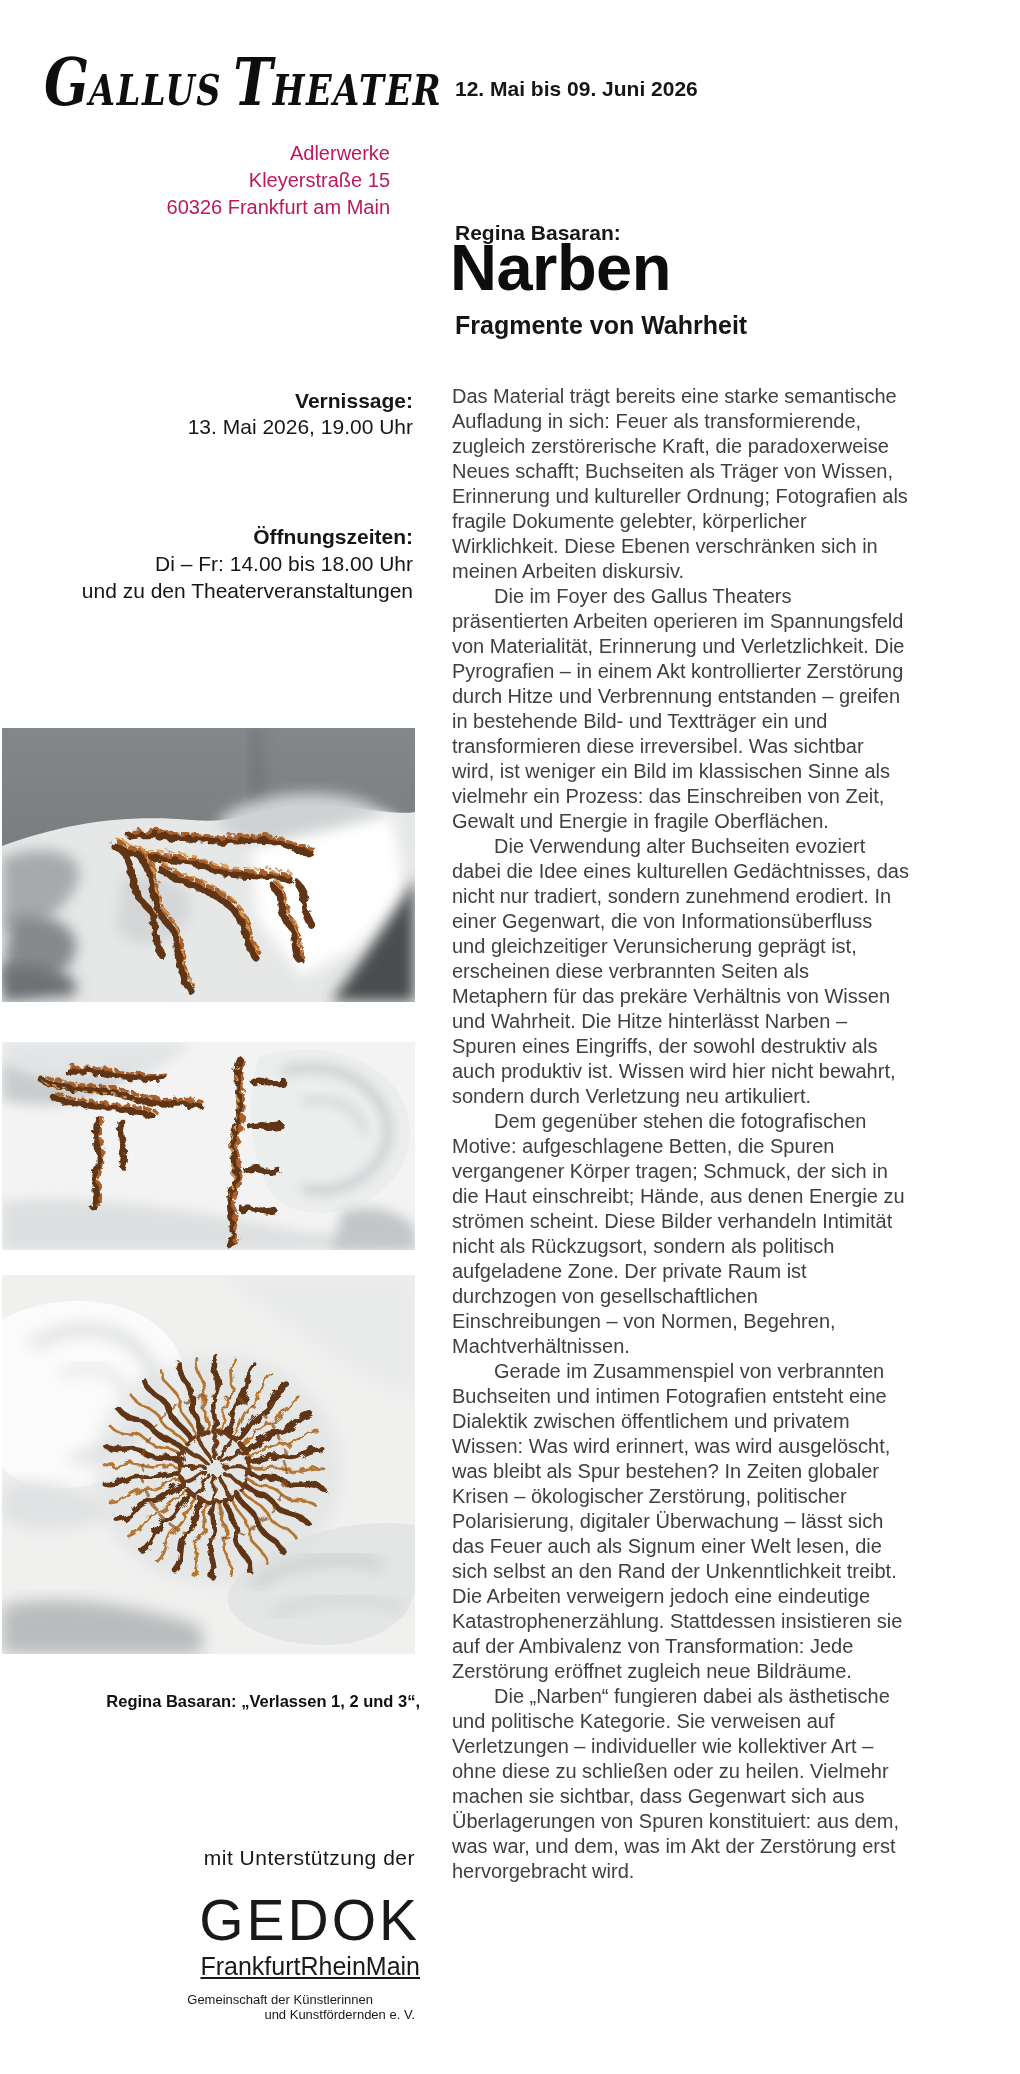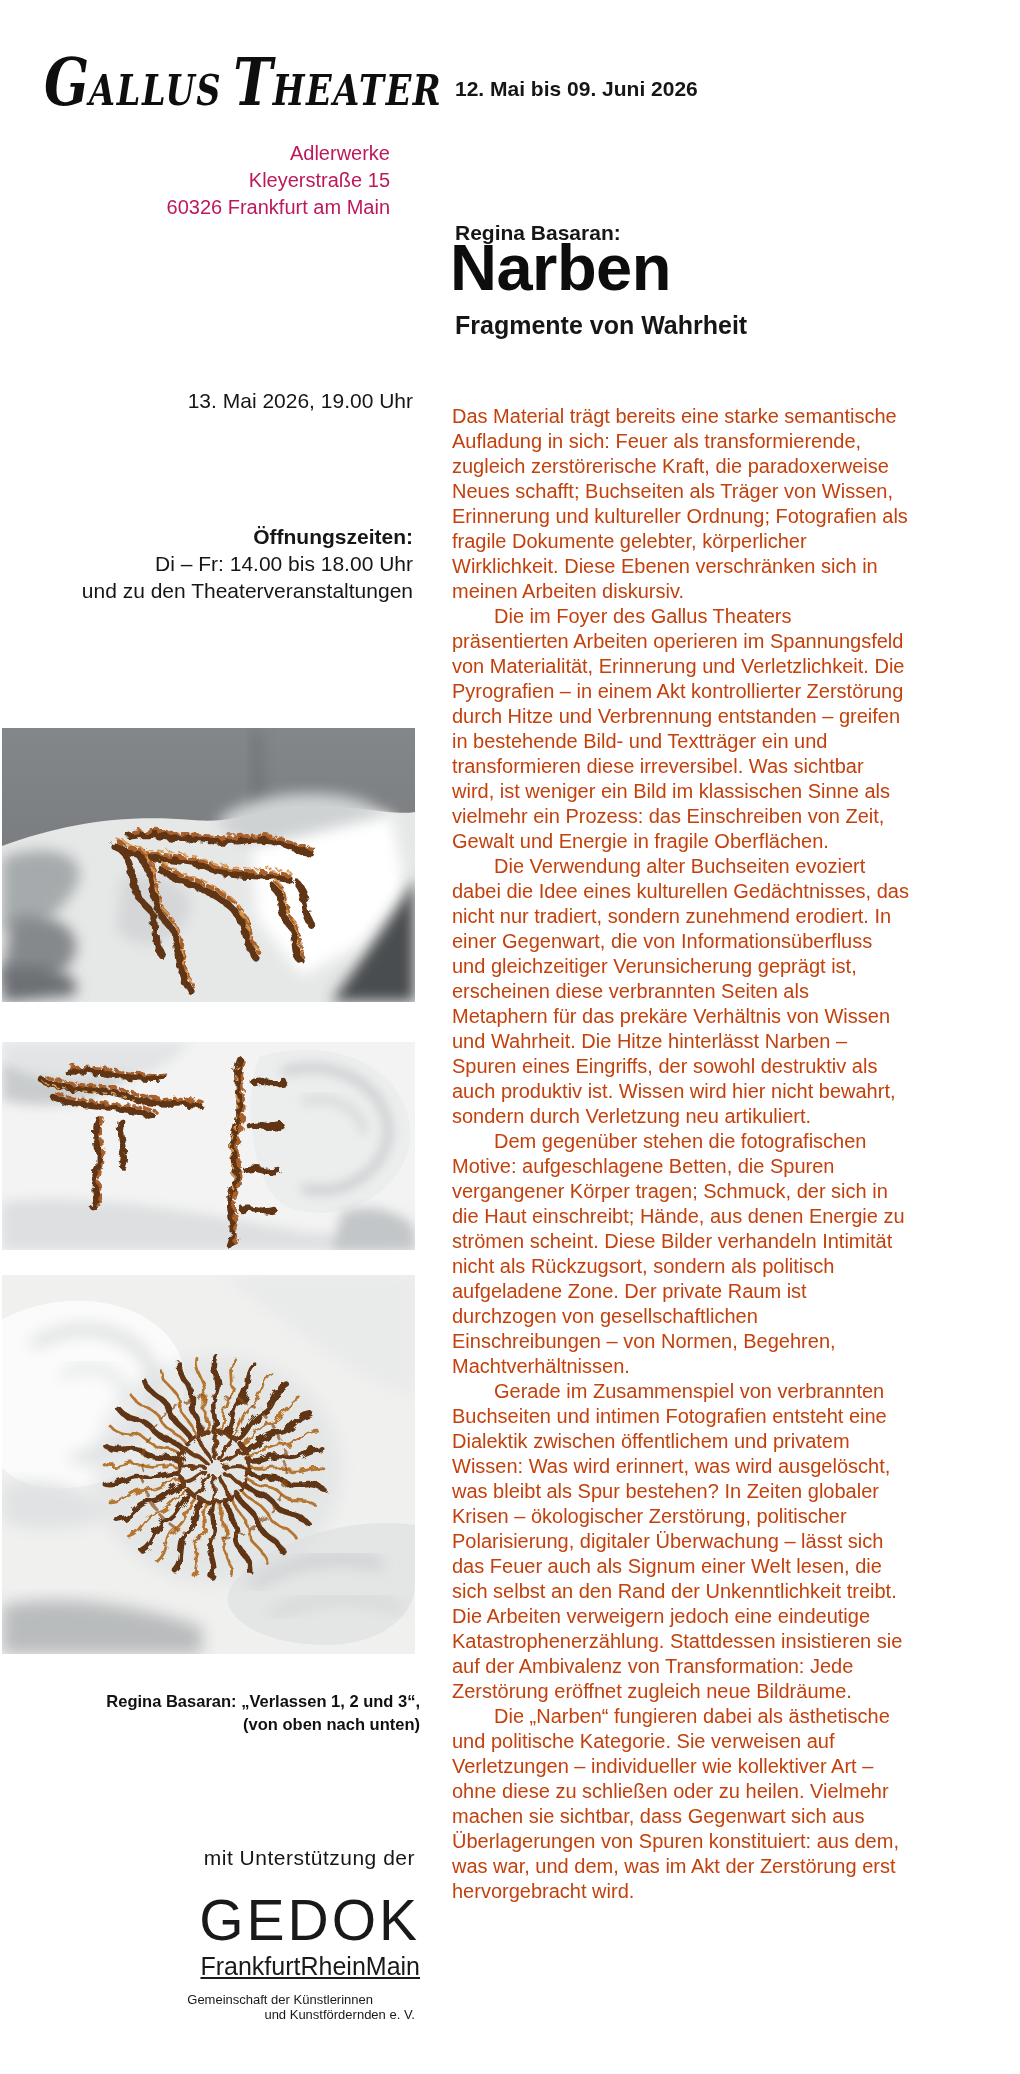--- a/index.html
+++ b/index.html
@@ -30,21 +30,21 @@
   .artist-label{left:455px;top:220px;font-weight:700;font-size:21px;line-height:25px;}
   .title{left:450px;top:238px;font-weight:700;font-size:65px;line-height:60px;letter-spacing:-.5px;color:#0d0d0d;}
   .subtitle{left:455px;top:311px;font-weight:700;font-size:25px;line-height:29px;}
 
   
   .vernissage{left:20px;top:388px;width:393px;text-align:right;font-size:21px;line-height:26px;}
   .hours{left:20px;top:523px;width:393px;text-align:right;font-size:21px;line-height:27px;}
   .info-head{font-weight:700;}
 
   
-  .body-col{left:452px;top:404px;width:458px;font-size:20px;line-height:25px;text-align:left;color:#c2410c;}
+  .body-col{left:452px;top:384px;width:458px;font-size:20px;line-height:25px;text-align:left;color:#404040;}
   .body-col p{margin:0;text-indent:42px;}
   .body-col p.first{text-indent:0;}
 
   
   .photo{left:2px;width:413px;overflow:hidden;background:#dcdcdc;}
   .photo svg{display:block;width:100%;height:100%;}
   #photo1{top:728px;height:274px;}
   #photo2{top:1042px;height:208px;}
   #photo3{top:1275px;height:379px;}
 
@@ -73,20 +73,21 @@
   <div>Kleyerstraße 15</div>
   <div>60326 Frankfurt am Main</div>
 </div>
 
 <div class="abs date-range">12. Mai bis 09. Juni 2026</div>
 <div class="abs artist-label">Regina Basaran:</div>
 <div class="abs title">Narben</div>
 <div class="abs subtitle">Fragmente von Wahrheit</div>
 
 <div class="abs vernissage">
+  <div class="info-head">Vernissage:</div>
   <div>13. Mai 2026, 19.00 Uhr</div>
 </div>
 
 <div class="abs hours">
   <div class="info-head">Öffnungszeiten:</div>
   <div>Di – Fr: 14.00 bis 18.00 Uhr</div>
   <div>und zu den Theaterveranstaltungen</div>
 </div>
 
 <figure class="abs photo" id="photo1" style="margin:0">
@@ -288,21 +289,20 @@
           <use href="#spki" transform="rotate(330)"></use>
     </g>
     <circle r="35" fill="none" stroke="#6b3a14" stroke-width="5" stroke-dasharray="9 6"></circle>
     <circle r="72" fill="none" stroke="#8a4f1d" stroke-width="3" stroke-dasharray="5 9" opacity=".7"></circle>
   </g>
 </svg>
 </figure>
 
 <div class="abs caption">
   <div>Regina Basaran: „Verlassen 1, 2 und 3“,</div>
-  <div>(von oben nach unten)</div>
 </div>
 
 <div class="abs body-col">
   <p class="first">Das Material trägt bereits eine starke semantische Aufladung in sich: Feuer als transformierende, zugleich zerstörerische Kraft, die paradoxerweise Neues schafft; Buchseiten als Träger von Wissen, Erinnerung und kultureller Ordnung; Fotografien als fragile Dokumente gelebter, körperlicher Wirklichkeit. Diese Ebenen verschränken sich in meinen Arbeiten diskursiv.</p>
   <p>Die im Foyer des Gallus Theaters präsentierten Arbeiten operieren im Spannungsfeld von Materialität, Erinnerung und Verletzlichkeit. Die Pyrografien – in einem Akt kontrollierter Zerstörung durch Hitze und Verbrennung entstanden – greifen in bestehende Bild- und Textträger ein und transformieren diese irreversibel. Was sichtbar wird, ist weniger ein Bild im klassischen Sinne als vielmehr ein Prozess: das Einschreiben von Zeit, Gewalt und Energie in fragile Oberflächen.</p>
   <p>Die Verwendung alter Buchseiten evoziert dabei die Idee eines kulturellen Gedächtnisses, das nicht nur tradiert, sondern zunehmend erodiert. In einer Gegenwart, die von Informationsüberfluss und gleichzeitiger Verunsicherung geprägt ist, erscheinen diese verbrannten Seiten als Metaphern für das prekäre Verhältnis von Wissen und Wahrheit. Die Hitze hinterlässt Narben – Spuren eines Eingriffs, der sowohl destruktiv als auch produktiv ist. Wissen wird hier nicht bewahrt, sondern durch Verletzung neu artikuliert.</p>
   <p>Dem gegenüber stehen die fotografischen Motive: aufgeschlagene Betten, die Spuren vergangener Körper tragen; Schmuck, der sich in die Haut einschreibt; Hände, aus denen Energie zu strömen scheint. Diese Bilder verhandeln Intimität nicht als Rückzugsort, sondern als politisch aufgeladene Zone. Der private Raum ist durchzogen von gesellschaftlichen Einschreibungen – von Normen, Begehren, Machtverhältnissen.</p>
   <p>Gerade im Zusammenspiel von verbrannten Buchseiten und intimen Fotografien entsteht eine Dialektik zwischen öffentlichem und privatem Wissen: Was wird erinnert, was wird ausgelöscht, was bleibt als Spur bestehen? In Zeiten globaler Krisen – ökologischer Zerstörung, politischer Polarisierung, digitaler Überwachung – lässt sich das Feuer auch als Signum einer Welt lesen, die sich selbst an den Rand der Unkenntlichkeit treibt. Die Arbeiten verweigern jedoch eine eindeutige Katastrophenerzählung. Stattdessen insistieren sie auf der Ambivalenz von Transformation: Jede Zerstörung eröffnet zugleich neue Bildräume.</p>
   <p>Die „Narben“ fungieren dabei als ästhetische und politische Kategorie. Sie verweisen auf Verletzungen – individueller wie kollektiver Art – ohne diese zu schließen oder zu heilen. Vielmehr machen sie sichtbar, dass Gegenwart sich aus Überlagerungen von Spuren konstituiert: aus dem, was war, und dem, was im Akt der Zerstörung erst hervorgebracht wird.</p>
 </div>

